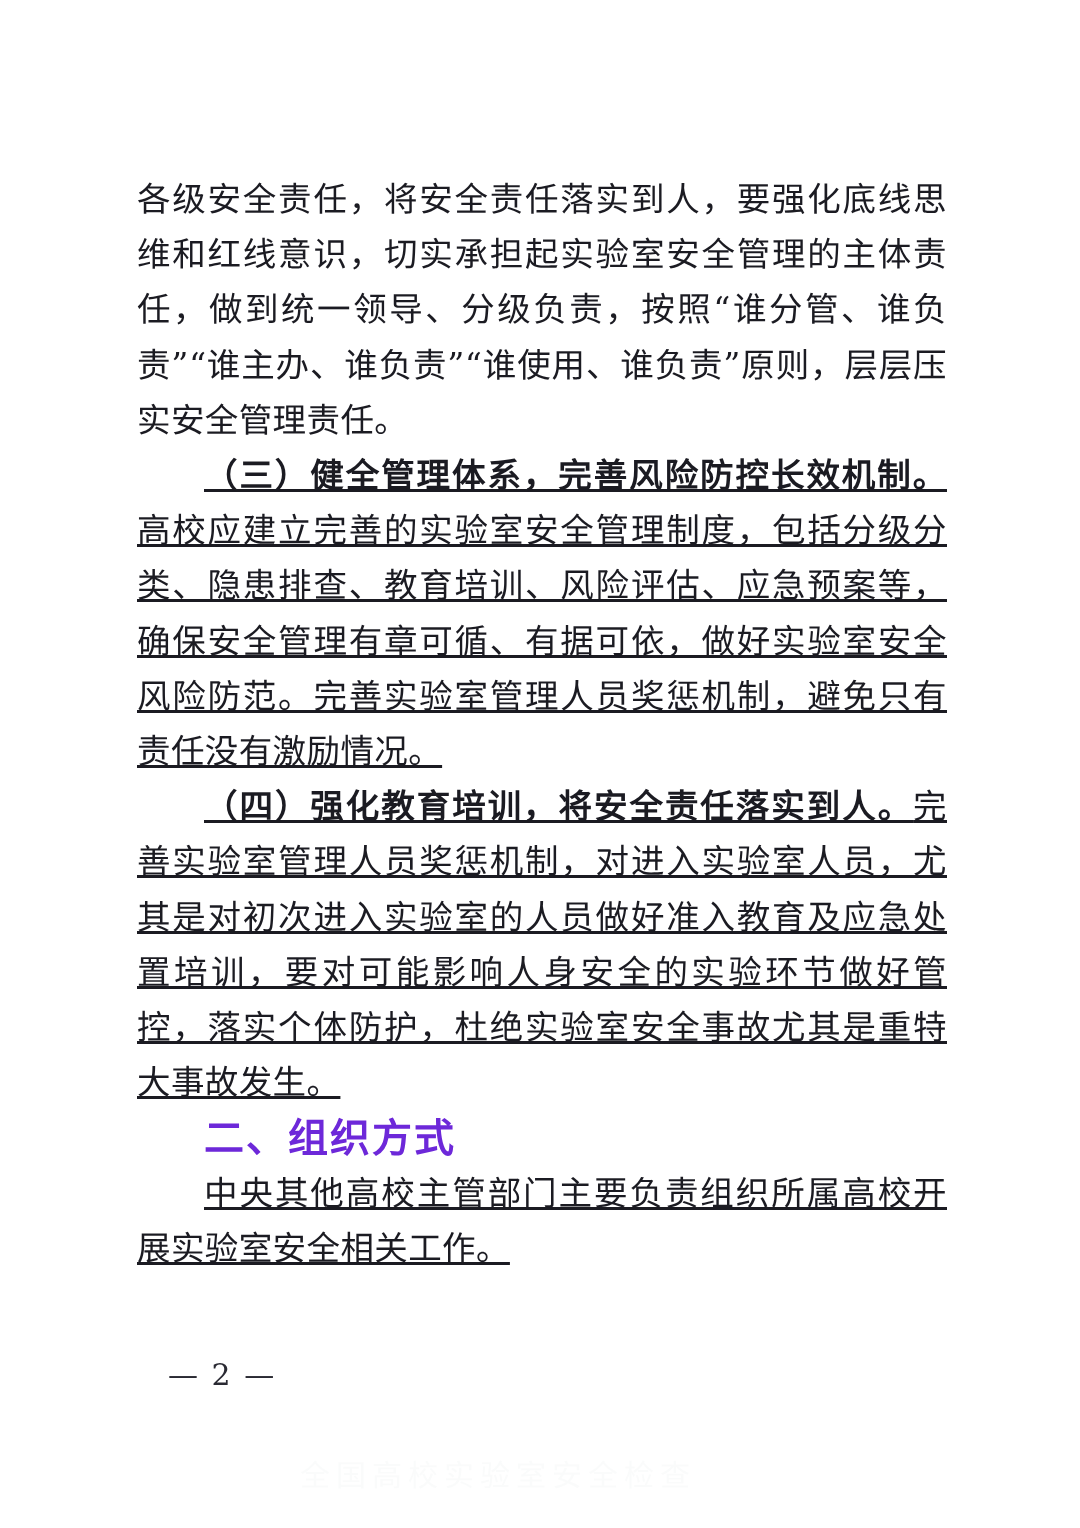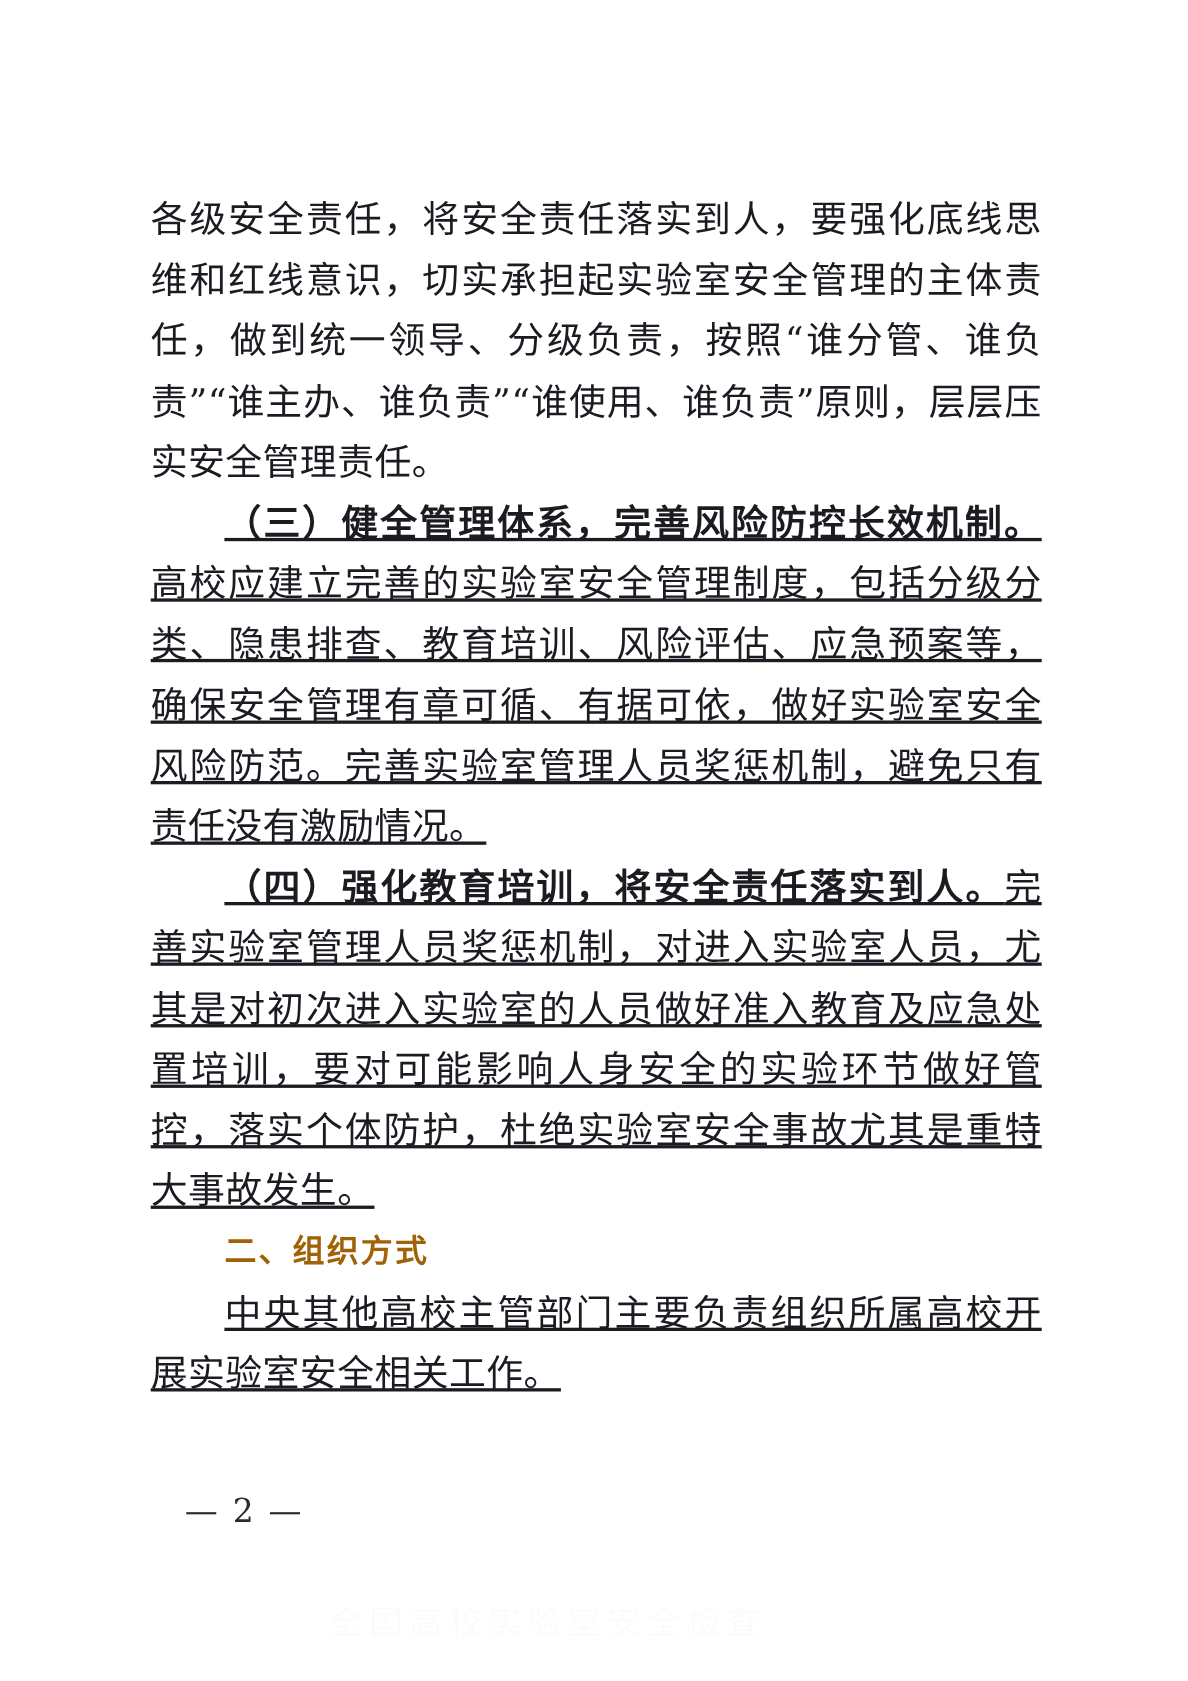--- a/index.html
+++ b/index.html
@@ -38,27 +38,27 @@
   }
   .para.indent {
     text-indent: 67px;
     text-decoration: underline;
   }
   .para .lead {
     font-weight: 700;
     letter-spacing: 0.8px;
   }
   .heading {
-    font-size: 29px;
+    font-size: 40px;
     line-height: 55.2px;
     margin: 0;
     text-indent: 67px;
     font-weight: 700;
     letter-spacing: 2px;
-    color: #a16207;
+    color: #6d28d9;
   }
   .page-number {
     position: absolute;
     left: 168px;
     top: 1355px;
     font-size: 30px;
     line-height: 40px;
     letter-spacing: 2px;
     color: #2a2a33;
     font-family: "DejaVu Serif", "Liberation Serif", serif;

